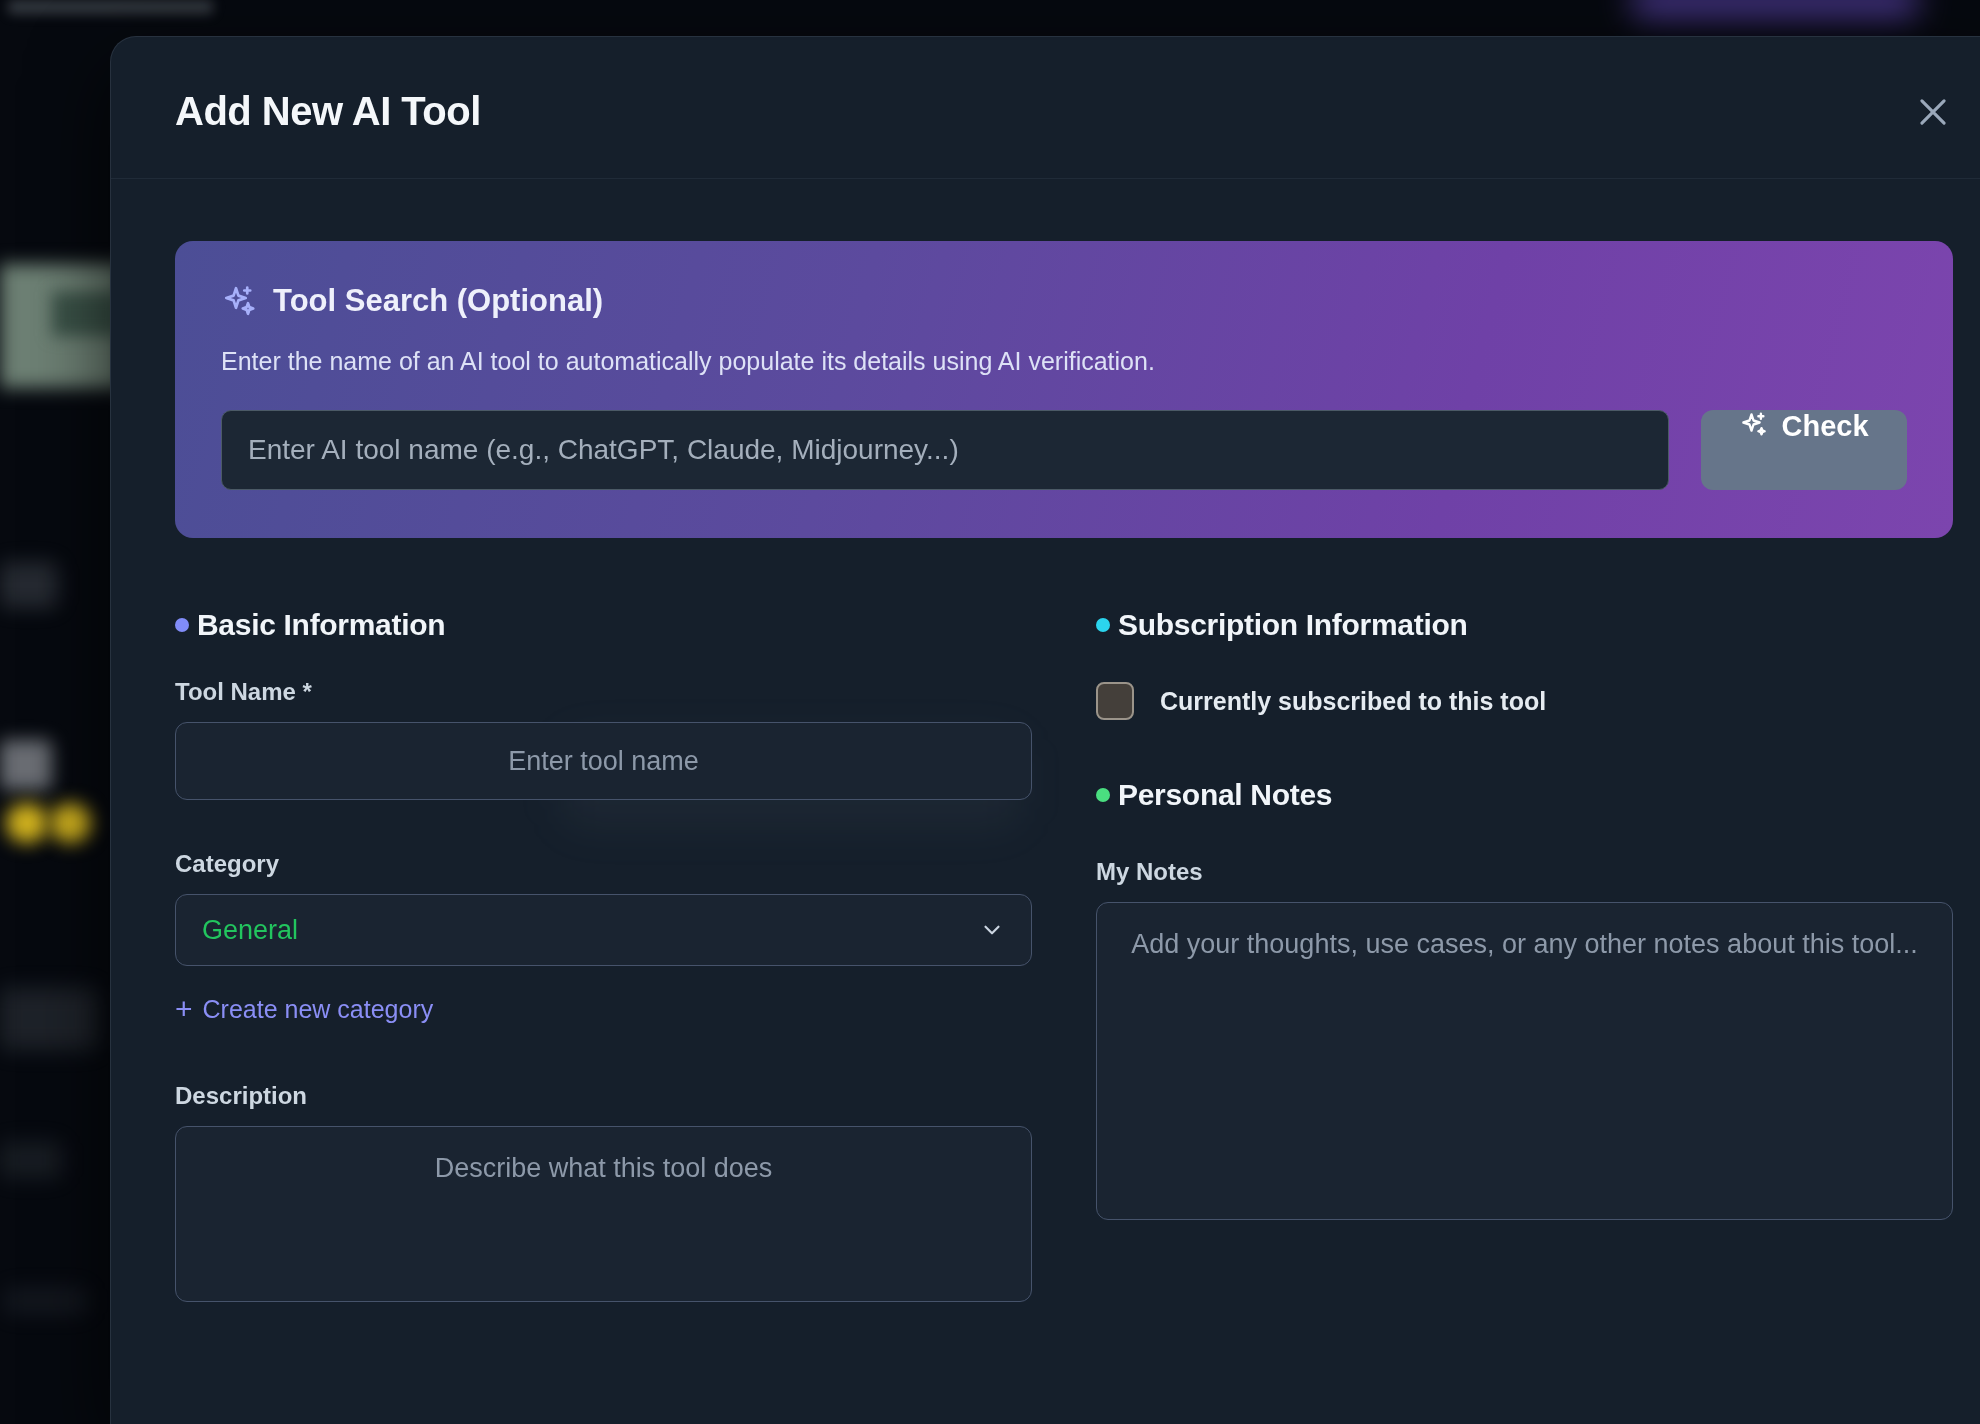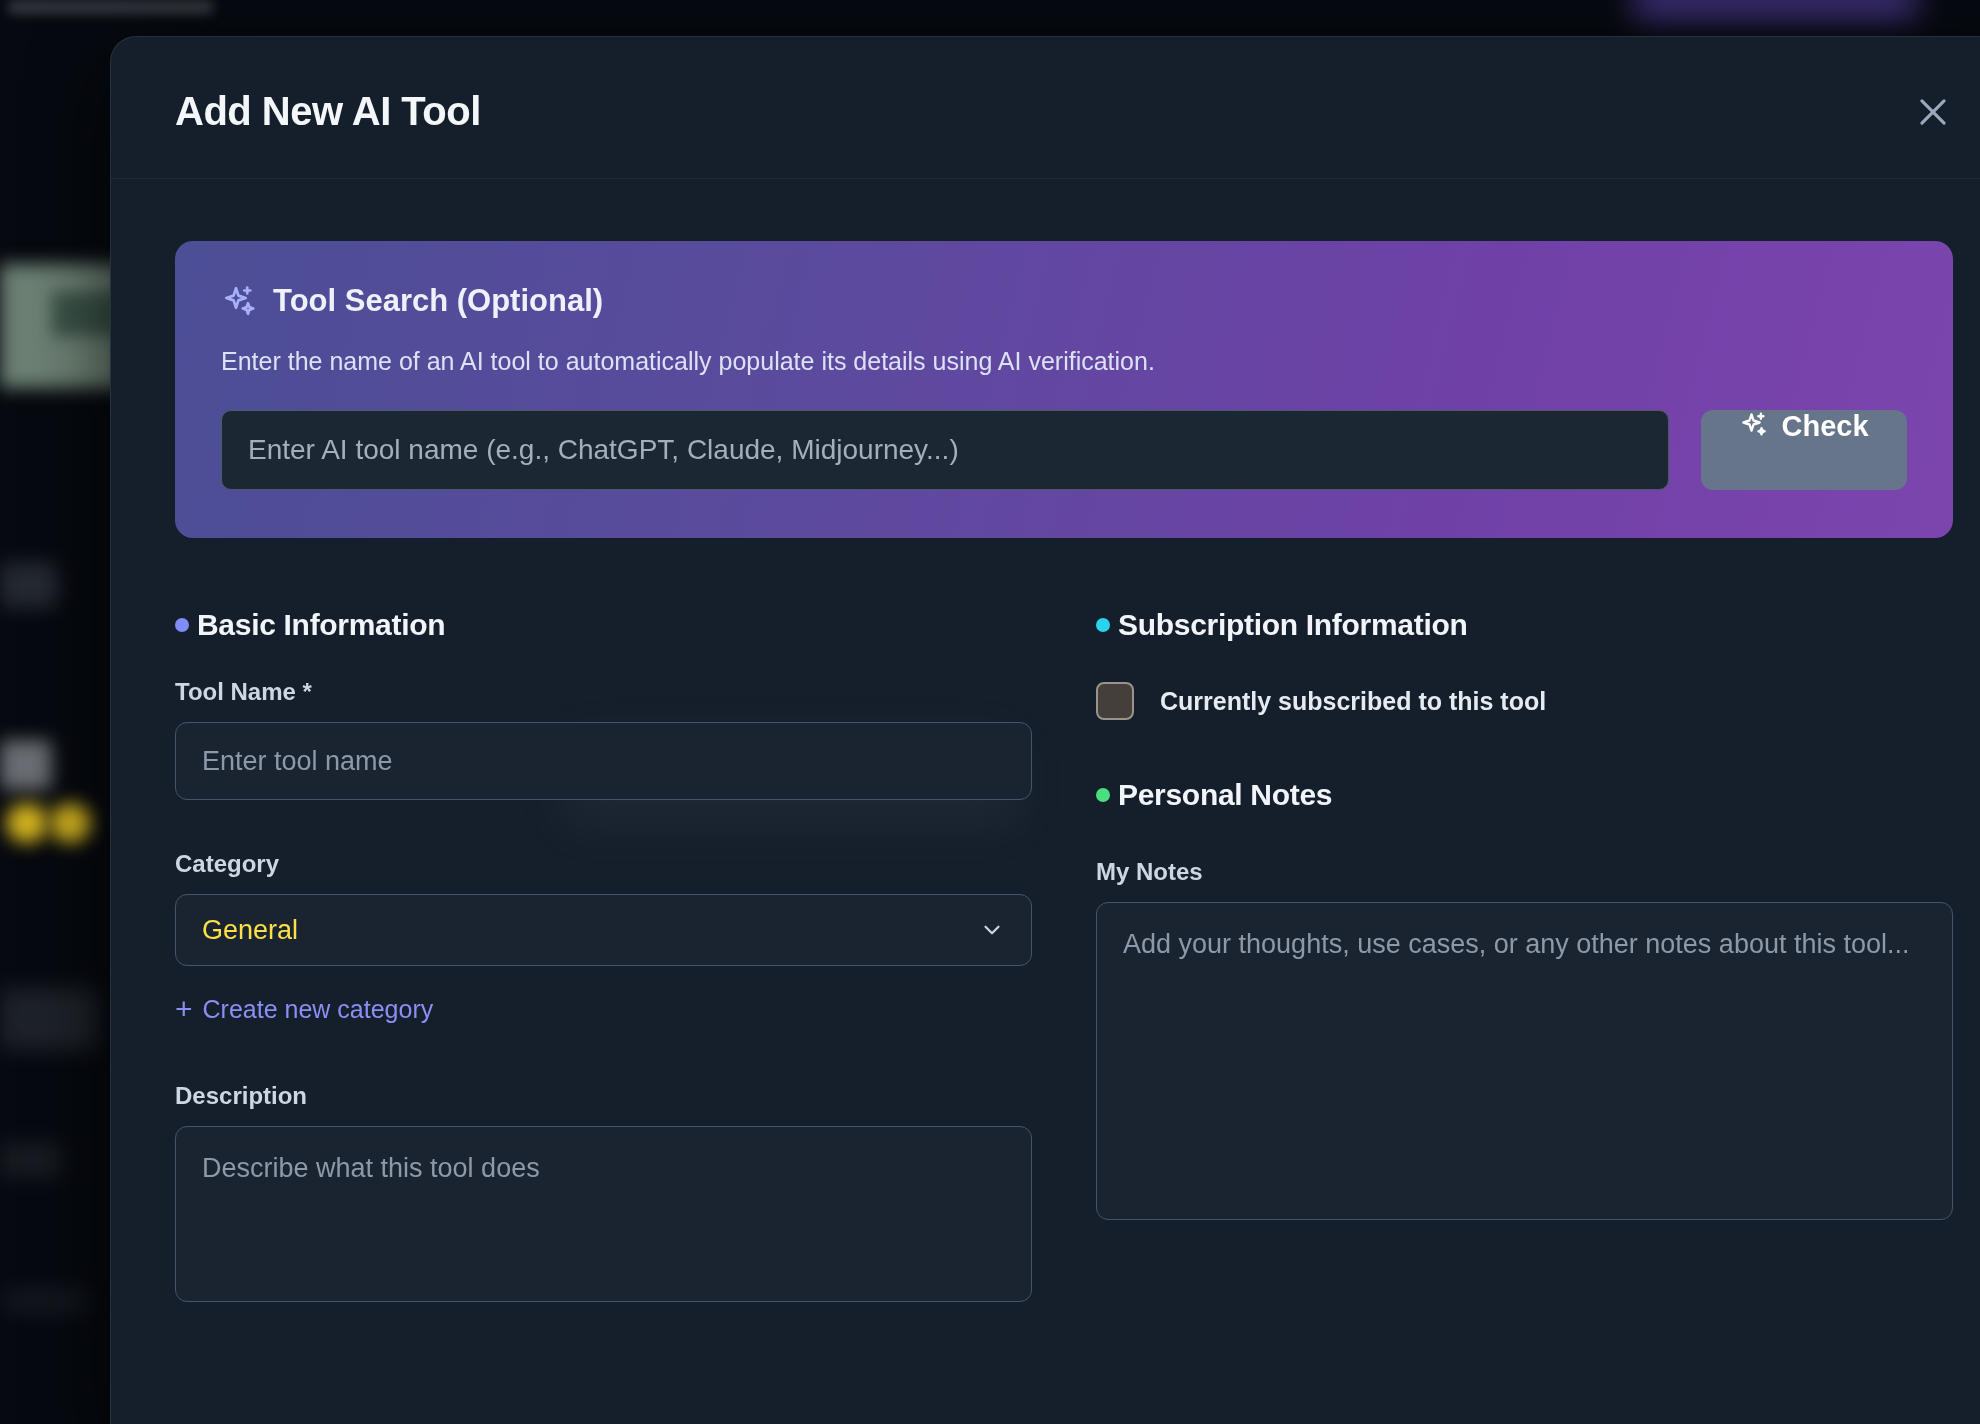--- a/index.html
+++ b/index.html
@@ -89,22 +89,23 @@
   .heading-text { font-size:30px; font-weight:700; color:#f1f5f9; letter-spacing:-.3px; }
 
   .field-label { font-size:24px; font-weight:700; color:#cdd7e1; }
 
   .text-input, .select-box, .textarea {
     width:100%;
     background:#1a2431;
     border:1px solid #46536b;
     border-radius:12px;
     font-family:"Liberation Sans", sans-serif;
-    color:#fde047;
+    color:#22c55e;
     outline:none;
+    text-align:center;
   }
   .text-input { height:78px; padding:0 26px; font-size:27px; }
   .text-input::placeholder, .textarea::placeholder { color:#8d99a9; }
 
   .select-box {
     height:72px; padding:0 26px;
     display:flex; align-items:center; justify-content:space-between;
     font-size:27px; font-weight:500; cursor:pointer;
   }
 

